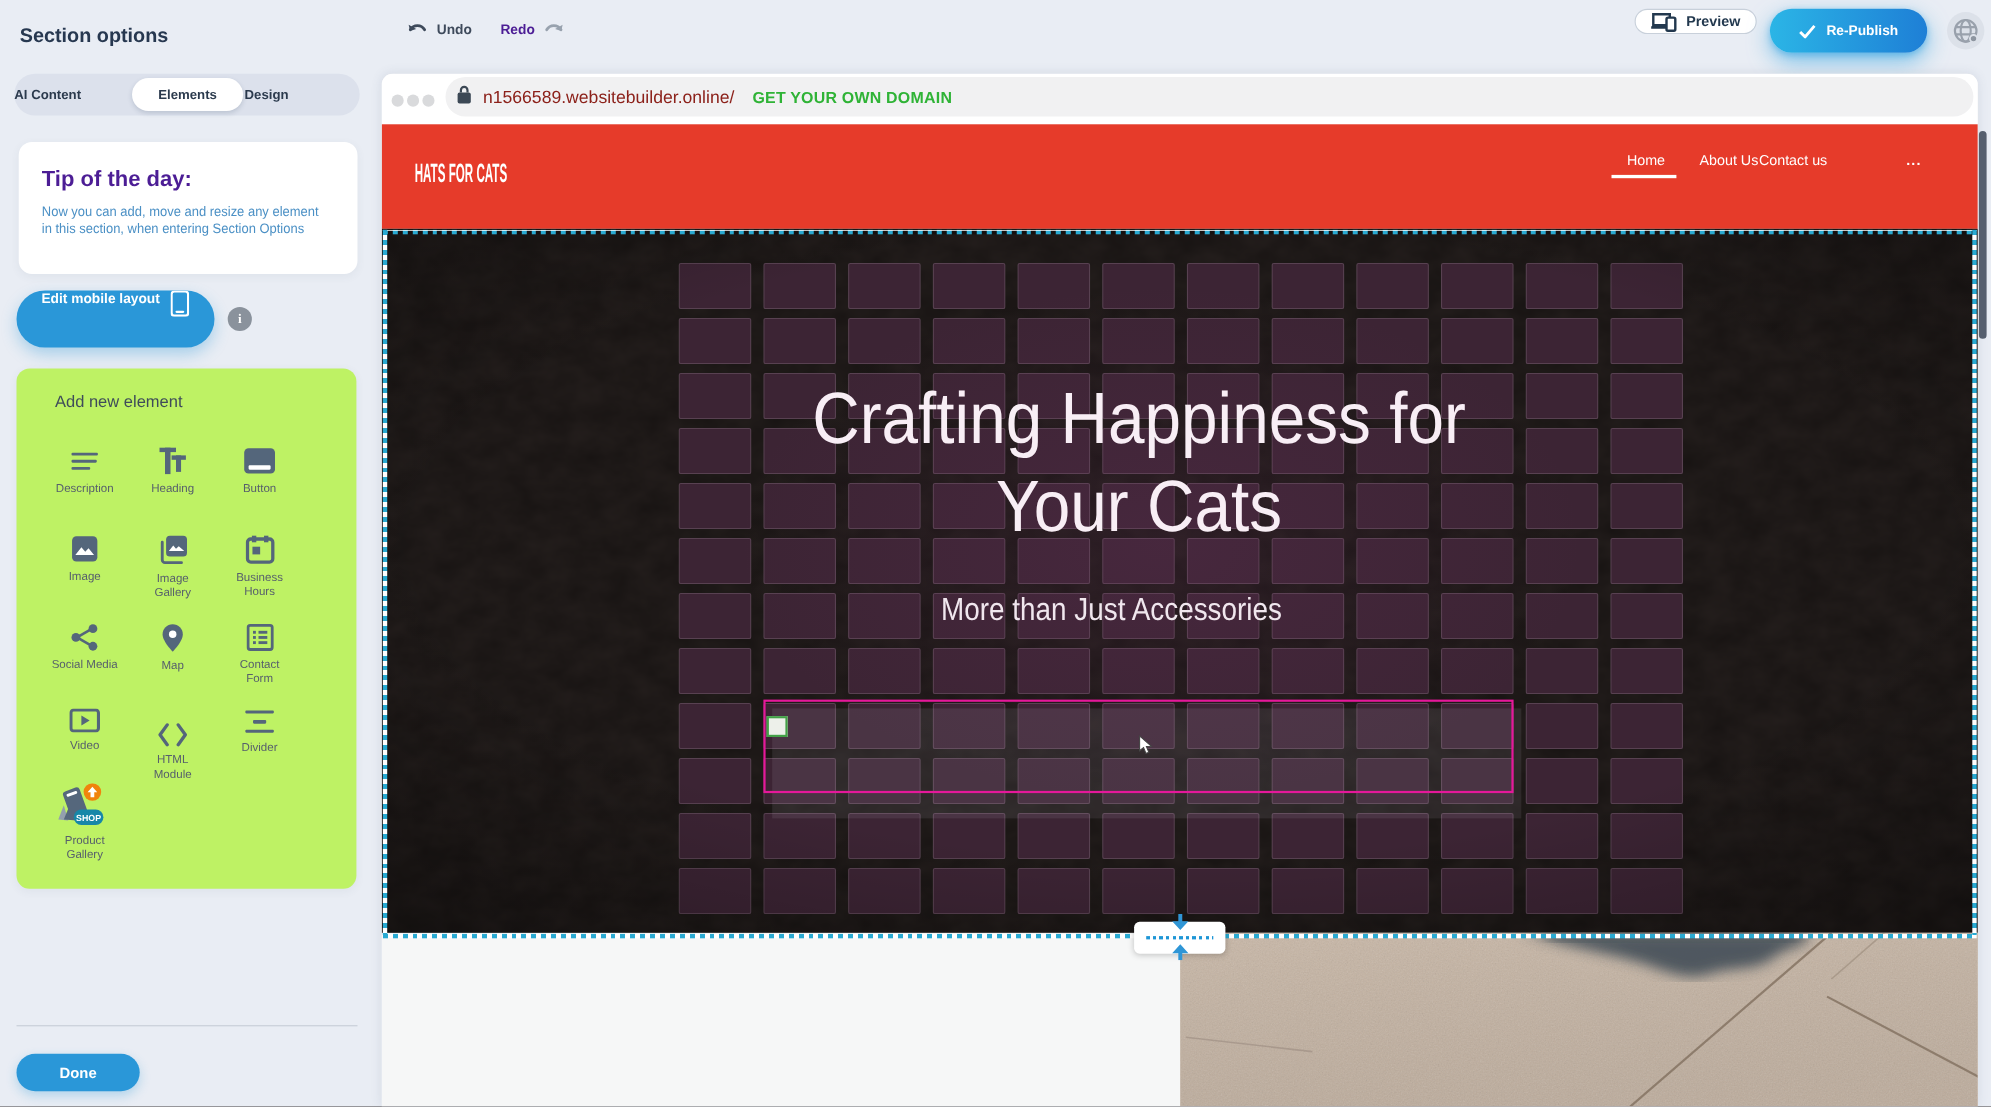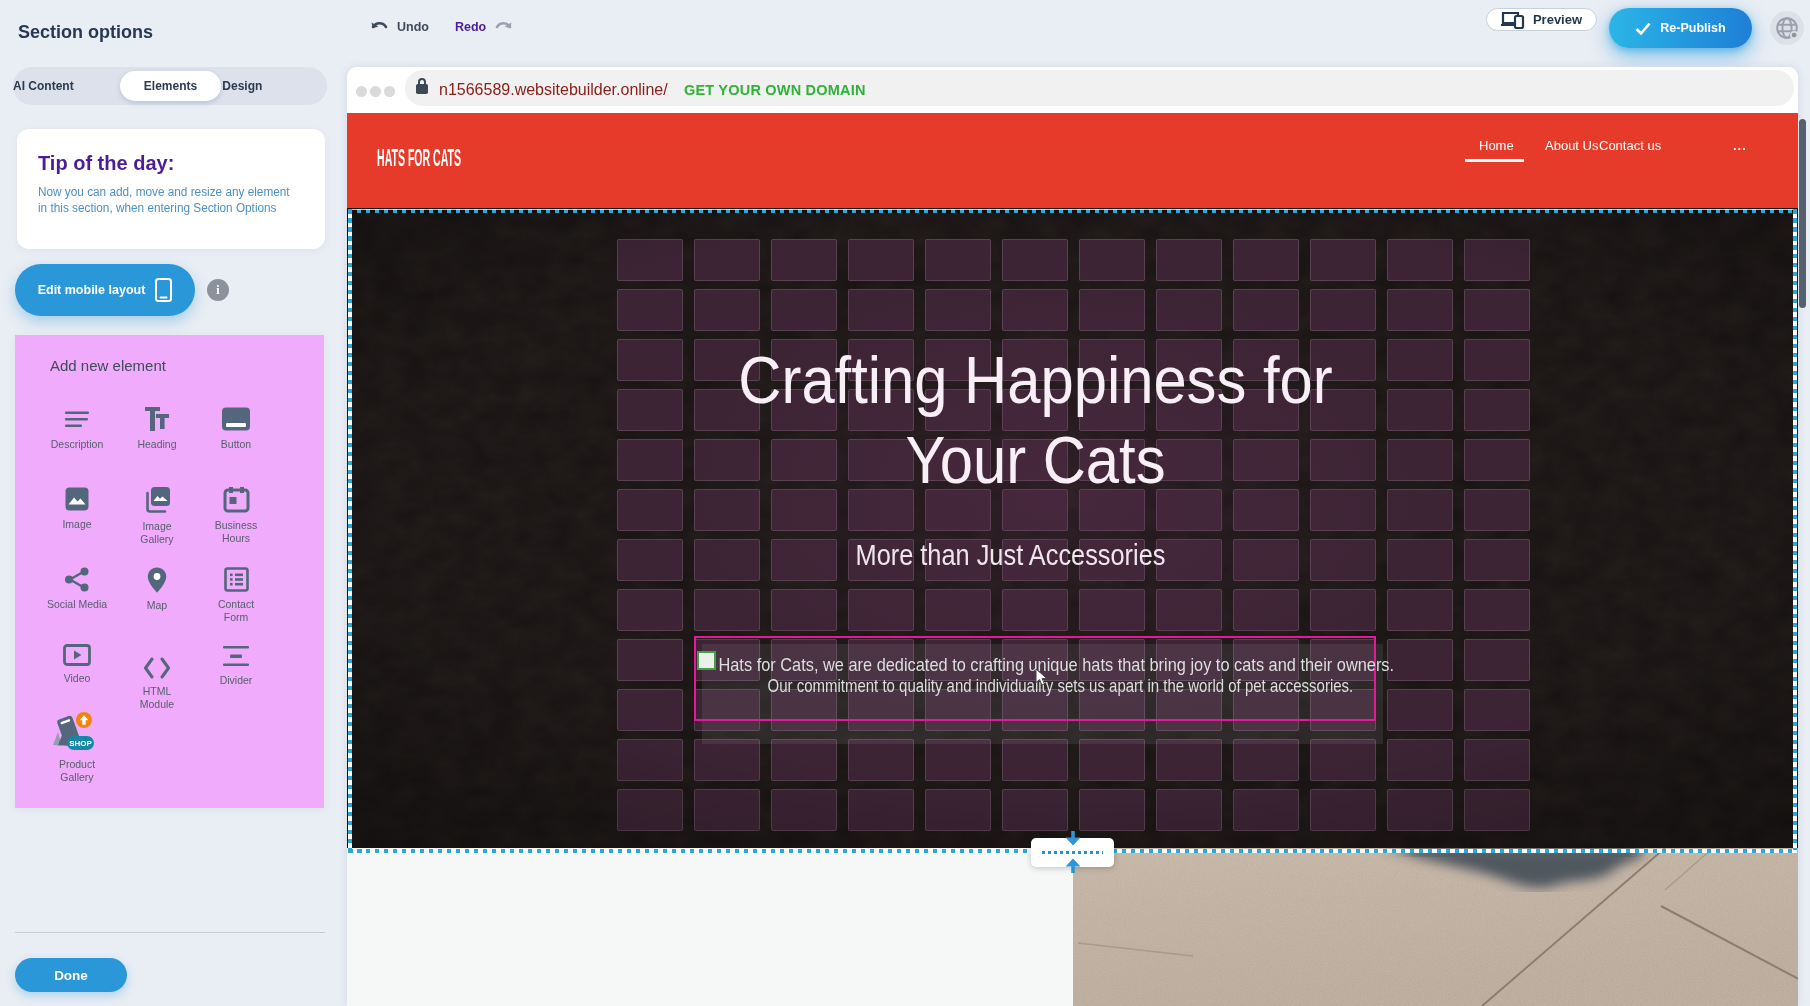--- a/index.html
+++ b/index.html
@@ -15,23 +15,23 @@
 #btn-republish { left:1609px; top:8px; width:143px; height:40px; border-radius:20px; background:linear-gradient(90deg,#2bb5e6,#1e7fd6); box-shadow:0 8px 20px rgba(41,160,225,.6), 0 2px 6px rgba(41,160,225,.45); display:flex; align-items:center; justify-content:center; gap:9px; font-size:12.5px; font-weight:bold; color:#fff; }
 #globe { left:1770px; top:11px; width:34px; height:34px; border-radius:50%; background:#dce1e9; display:flex; align-items:center; justify-content:center; }
 
 
 #tabs { left:13px; top:67px; width:314px; height:38px; border-radius:19px; background:#dce1ec; display:flex; align-items:center; }
 #tabs .tab { flex:1; font-size:12px; font-weight:bold; color:#2b3a4d; }
 #tabs .active { position:absolute; left:107px; top:4px; width:101px; height:30px; background:#fff; border-radius:15px; box-shadow:0 2px 5px rgba(40,60,90,.18); display:flex; align-items:center; justify-content:center; font-size:12px; font-weight:bold; color:#2b3a4d; }
 #tipcard { left:17px; top:129px; width:308px; height:120px; background:#fff; border-radius:12px; box-shadow:0 2px 8px rgba(60,80,110,.06); }
 #tipcard h3 { position:absolute; left:21px; top:23px; font-size:20px; color:#4c1d95; }
 #tipcard p { position:absolute; left:21px; top:56px; font-size:12.5px; line-height:15.5px; color:#4b90c5; white-space:nowrap; transform:scaleX(.943); transform-origin:left top; }
-#btn-mobile { left:15px; top:264px; width:180px; height:52px; border-radius:26px; background:#2a97d8; box-shadow:0 6px 14px rgba(42,151,216,.35); display:flex; align-items:center; justify-content:center; gap:10px; color:#fff; font-size:12.5px; font-weight:bold; }
+#btn-mobile { left:15px; top:264px; width:180px; height:52px; border-radius:26px; background:#2a97d8; box-shadow:0 6px 14px rgba(42,151,216,.35); display:flex; align-items:flex-start; justify-content:center; gap:10px; color:#fff; font-size:12.5px; font-weight:bold; }
 #info-i { left:207px; top:279px; width:22px; height:22px; border-radius:50%; background:#8a929c; color:#fff; font-size:12px; font-weight:bold; display:flex; align-items:center; justify-content:center; font-family:"Liberation Serif",serif; }
-#palette { left:15px; top:335px; width:309px; height:473px; background:#f0abfc; border-radius:0; box-shadow:0 2px 8px rgba(60,80,110,.06); }
+#palette { left:15px; top:335px; width:309px; height:473px; background:#bef264; border-radius:12px; box-shadow:0 2px 8px rgba(60,80,110,.06); }
 #palette h4 { position:absolute; left:35px; top:22px; font-size:15px; font-weight:normal; color:#3f4c5a; }
 .cell { position:absolute; width:80px; text-align:center; }
 .cell svg { display:block; margin:0 auto 6px; }
 .cell .lab { font-size:10.5px; line-height:13px; color:#57606c; }
 #divline { left:15px; top:932px; width:310px; height:1px; background:#c6ccd6; }
 #btn-done { left:15px; top:958px; width:112px; height:34px; border-radius:17px; background:#2a97d8; color:#fff; font-size:13.5px; font-weight:bold; display:flex; align-items:center; justify-content:center; box-shadow:0 4px 10px rgba(42,151,216,.3); }
 
 
 #canvas { left:347px; top:67px; width:1451px; height:939px; background:#f6f7f7; border-radius:10px 10px 0 0; overflow:hidden; box-shadow:0 0 10px rgba(70,90,120,.12); }
 #chrome { left:0; top:0; width:1451px; height:46px; background:#fff; }
@@ -438,24 +438,20 @@
       <div class="abs" style="left:270px;top:31px;width:913px;height:608px;background:radial-gradient(ellipse 60% 55% at 48% 42%, rgba(120,55,105,.18), rgba(0,0,0,0) 70%);"></div>
       <div class="abs" style="left:0;top:0;width:1451px;height:640px;background:radial-gradient(ellipse 85% 80% at 50% 45%, rgba(0,0,0,0) 55%, rgba(0,0,0,.38));"></div>
       <div id="hero-title" class="abs">Crafting Happiness for<br>Your Cats</div>
       <div id="hero-sub" class="abs">More than Just Accessories</div>
       <div id="ghost" class="abs"></div>
       <div id="pinkbox" class="abs">
         <div id="checkbox" class="abs"></div>
         <svg class="abs" style="left:339px;top:30px;z-index:5;" width="13" height="19" viewBox="0 0 13 19">
           <path d="M1 1 L1 14.5 L4.6 11.6 L6.8 17 L9.4 15.9 L7.2 10.7 L11.8 10.4 Z" fill="#fff" stroke="#444" stroke-width="1"></path>
         </svg>
-        <div id="herotext" class="abs">
-          <div style="transform:scaleX(.861) translateX(-2px);">Hats for Cats, we are dedicated to crafting unique hats that bring joy to cats and their owners.</div>
-          <div style="transform:scaleX(.789) translateX(3px);">Our commitment to quality and individuality sets us apart in the world of pet accessories.</div>
-        </div>
       </div>
     </div>
 
     <div id="pavement" class="abs">
       <svg width="725" height="158" viewBox="0 0 725 158">
         <defs>
           <filter id="grain">
             <feTurbulence type="fractalNoise" baseFrequency="0.75" numOctaves="3" stitchTiles="stitch"></feTurbulence>
             <feColorMatrix type="saturate" values="0"></feColorMatrix>
           </filter>

